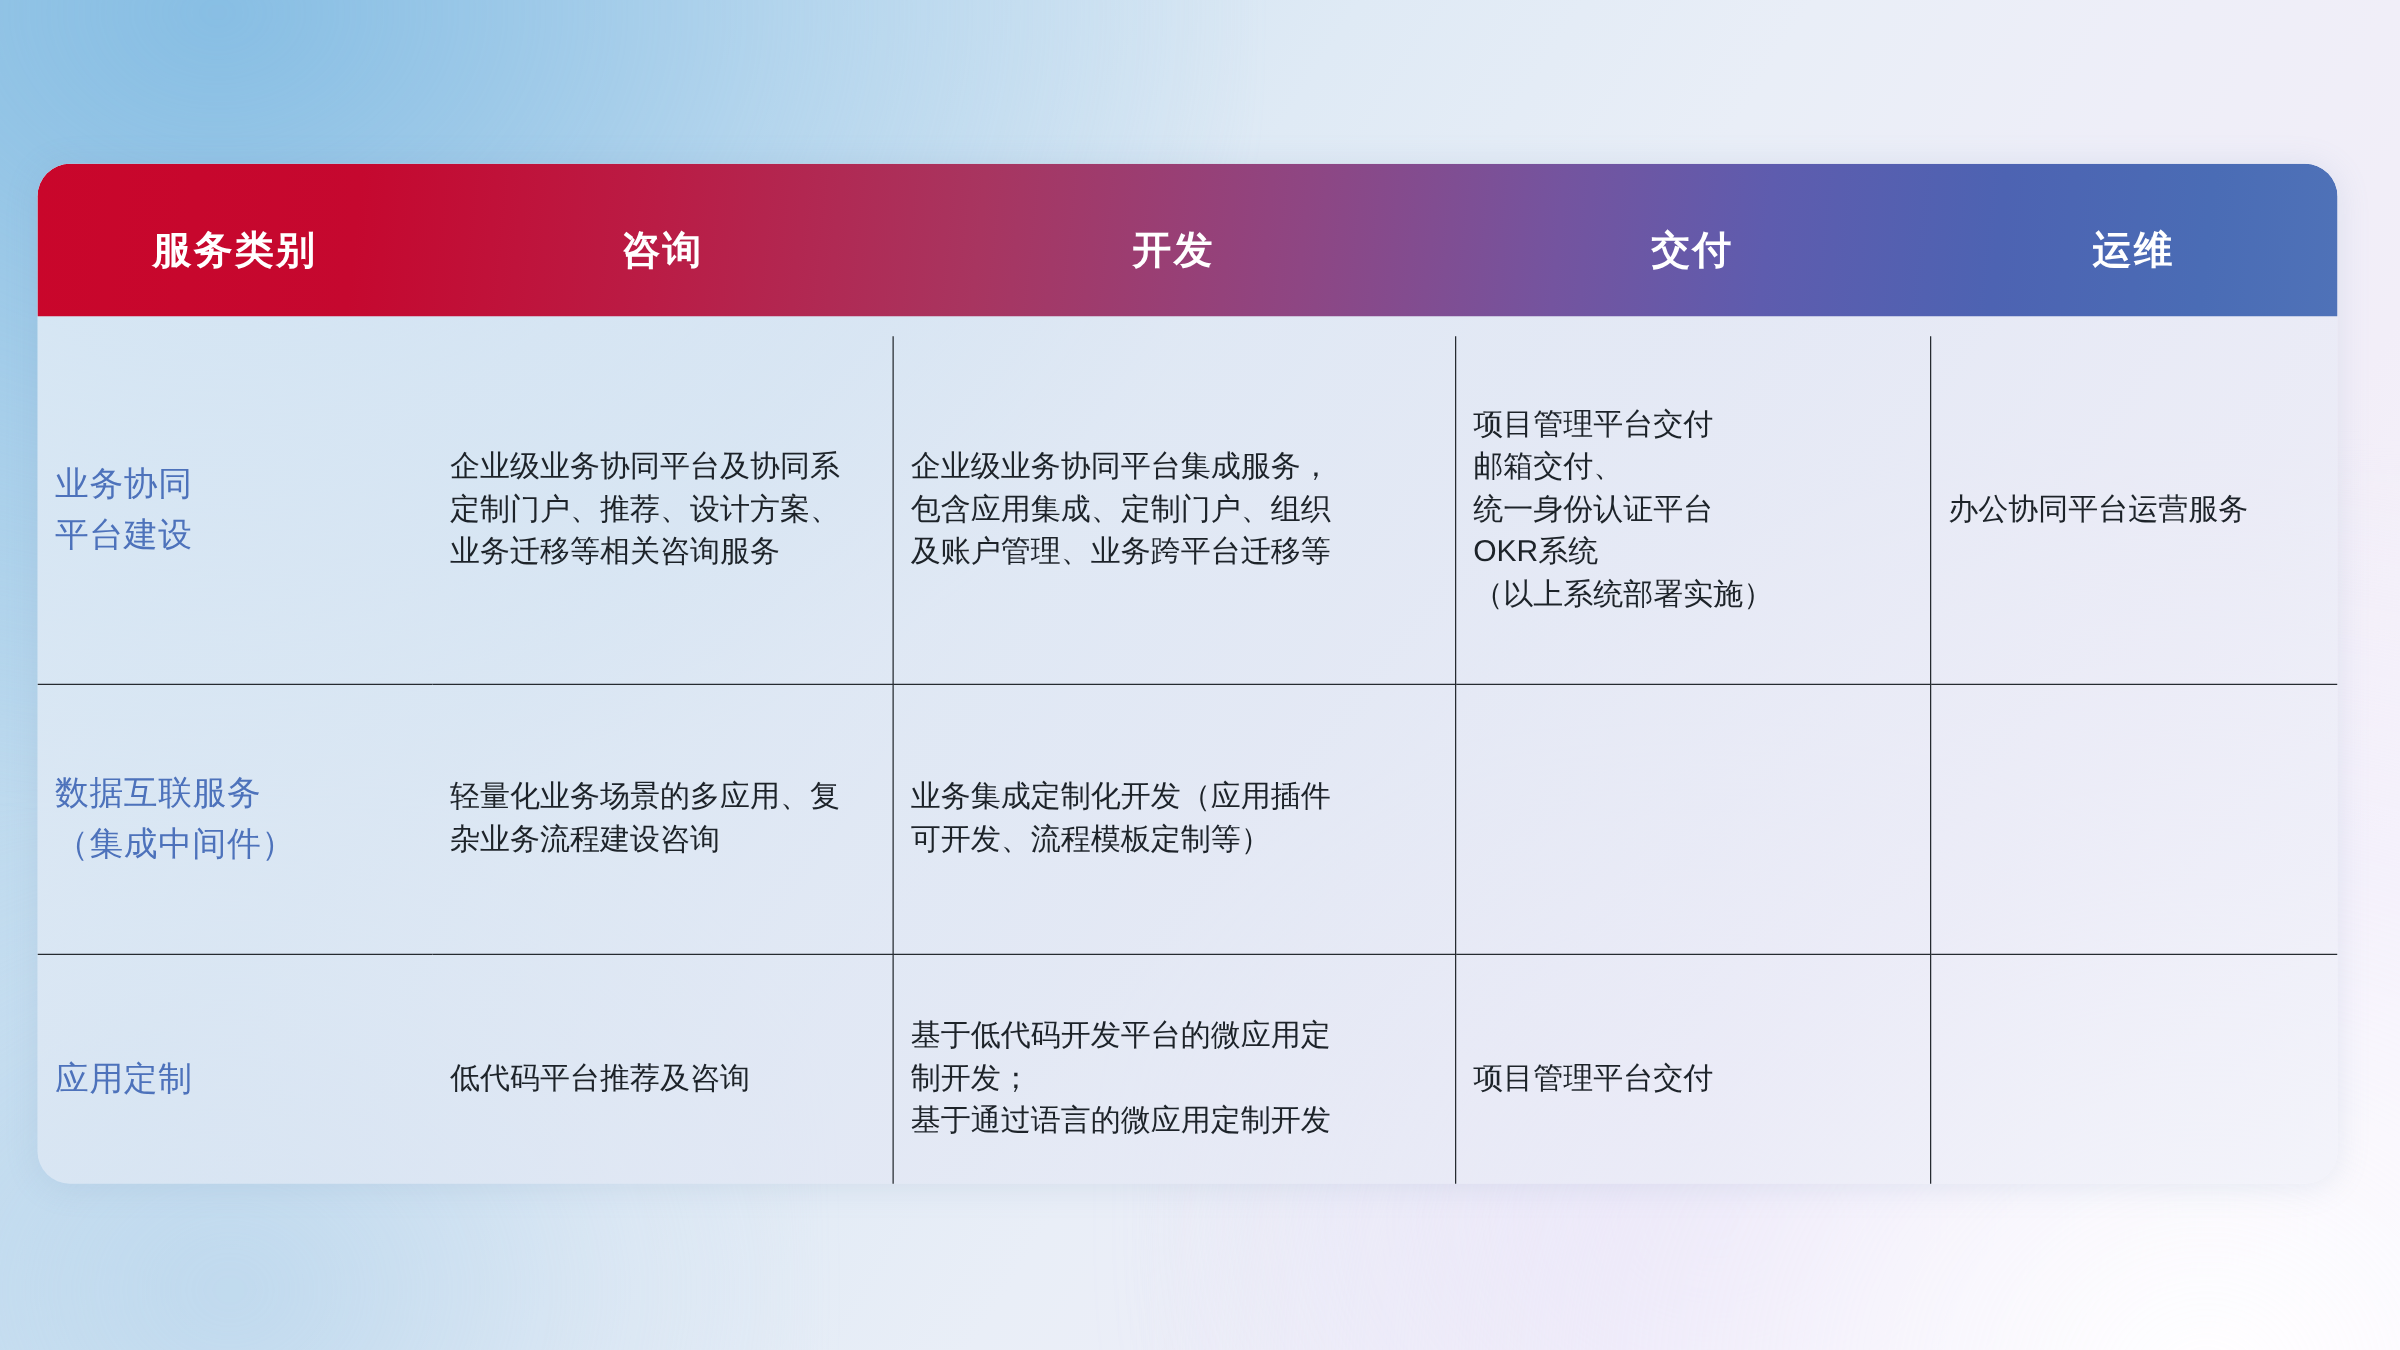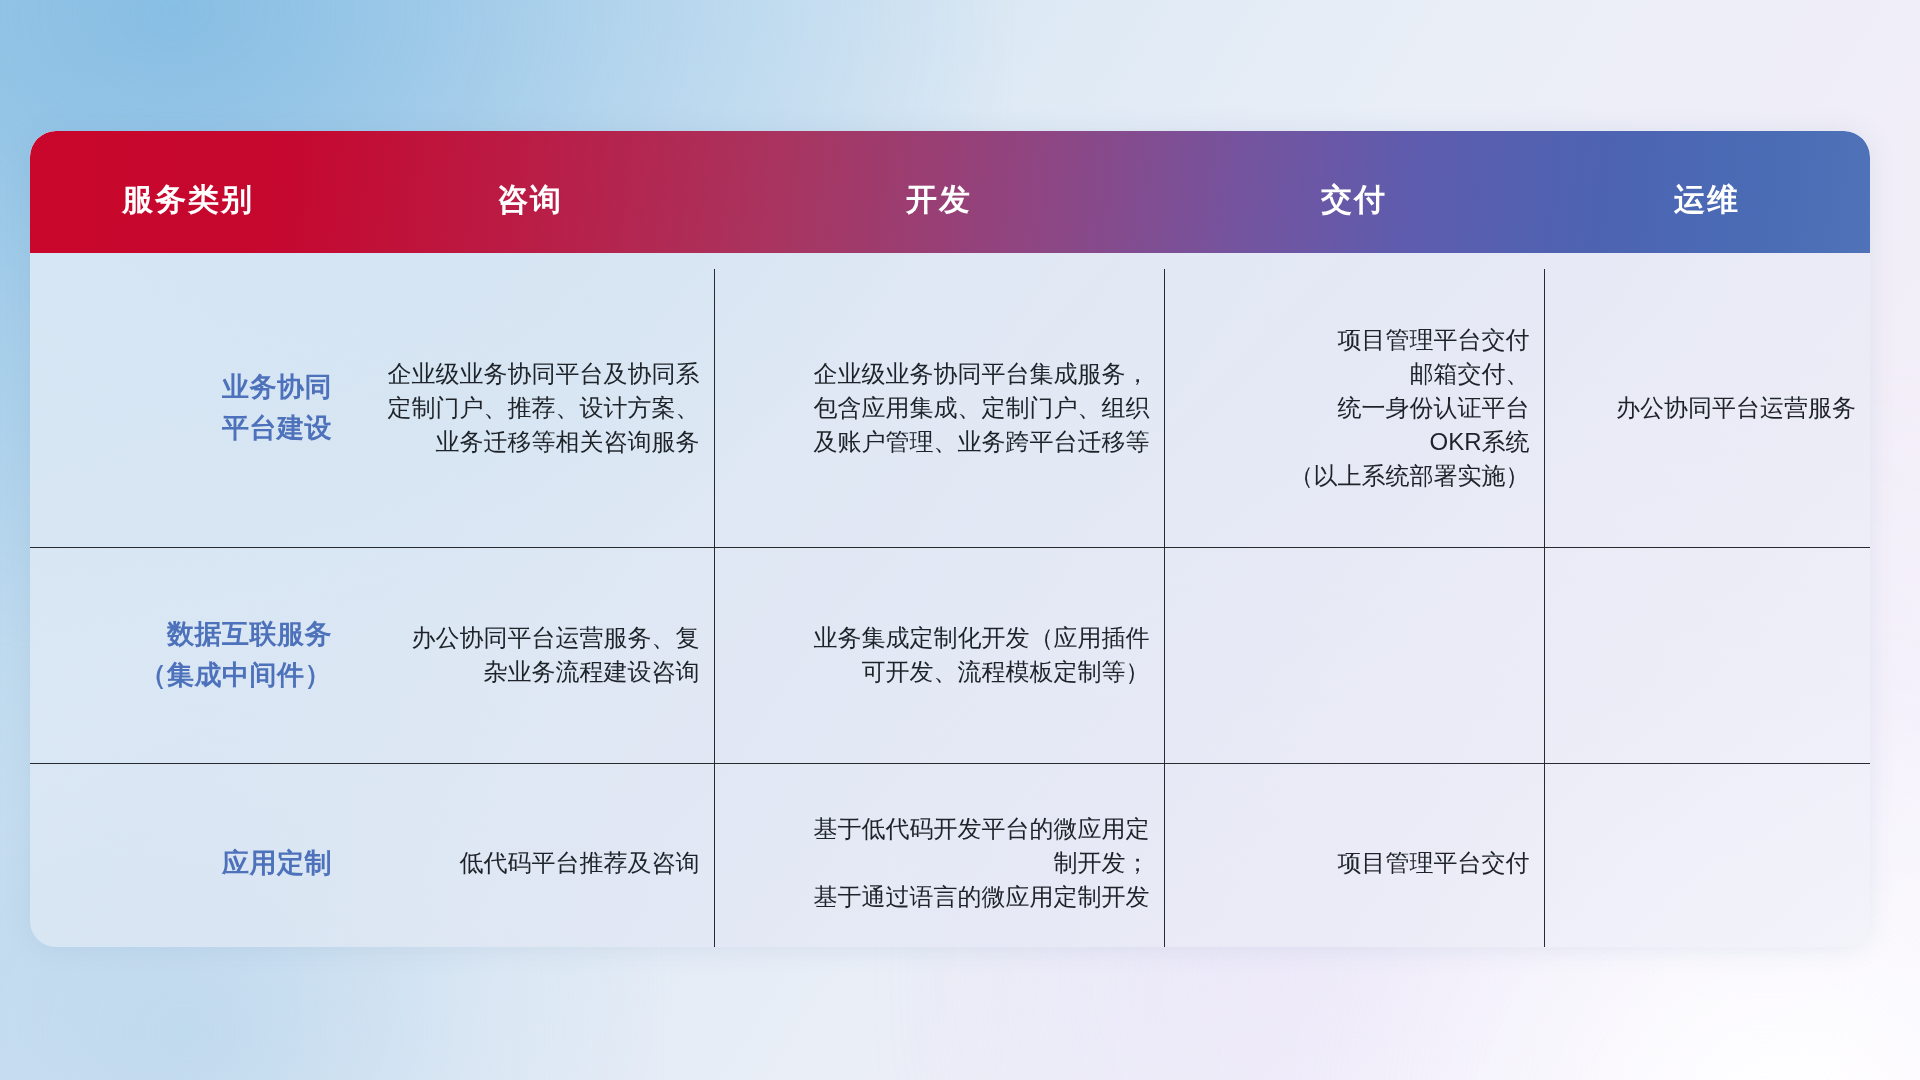--- a/index.html
+++ b/index.html
@@ -127,42 +127,42 @@
         #5e5cae 75%,
         #4d63b2 85%,
         #4a6cb5 94%,
         #4f72b8 100%);
     z-index: 1;
   }
 
   
   tbody td {
     padding: 6px 14px;
-    text-align: right;
+    text-align: left;
     vertical-align: middle;
     font-size: 24px;
     line-height: 1.42;
     color: #1d2329;
     border-right: 1.6px solid #262b30;
     border-bottom: 1.6px solid #262b30;
     white-space: pre-line;
     position: relative;
     z-index: 2;
   }
   tbody td.col-last {
     border-right: none;
   }
   tbody tr.row-last td {
     border-bottom: none;
   }
   tbody td.cat {
     border-right: none;
     color: #4d72bb;
     font-size: 27px;
-    font-weight: bold;
+    font-weight: normal;
     line-height: 1.52;
     letter-spacing: 0.5px;
   }
 
   
   col.c-cat  { width: 316px; }
   col.c-con  { width: 368px; }
   col.c-dev  { width: 450px; }
   col.c-del  { width: 380px; }
   col.c-ops  { width: 326px; }
@@ -213,21 +213,21 @@
         <td>项目管理平台交付
 邮箱交付、
 统一身份认证平台
 OKR系统
 （以上系统部署实施）</td>
         <td class="col-last">办公协同平台运营服务</td>
       </tr>
       <tr class="r2">
         <td class="cat">数据互联服务
 （集成中间件）</td>
-        <td>办公协同平台运营服务、复
+        <td>轻量化业务场景的多应用、复
 杂业务流程建设咨询</td>
         <td>业务集成定制化开发（应用插件
 可开发、流程模板定制等）</td>
         <td></td>
         <td class="col-last"></td>
       </tr>
       <tr class="r3 row-last">
         <td class="cat">应用定制</td>
         <td>低代码平台推荐及咨询</td>
         <td>基于低代码开发平台的微应用定

